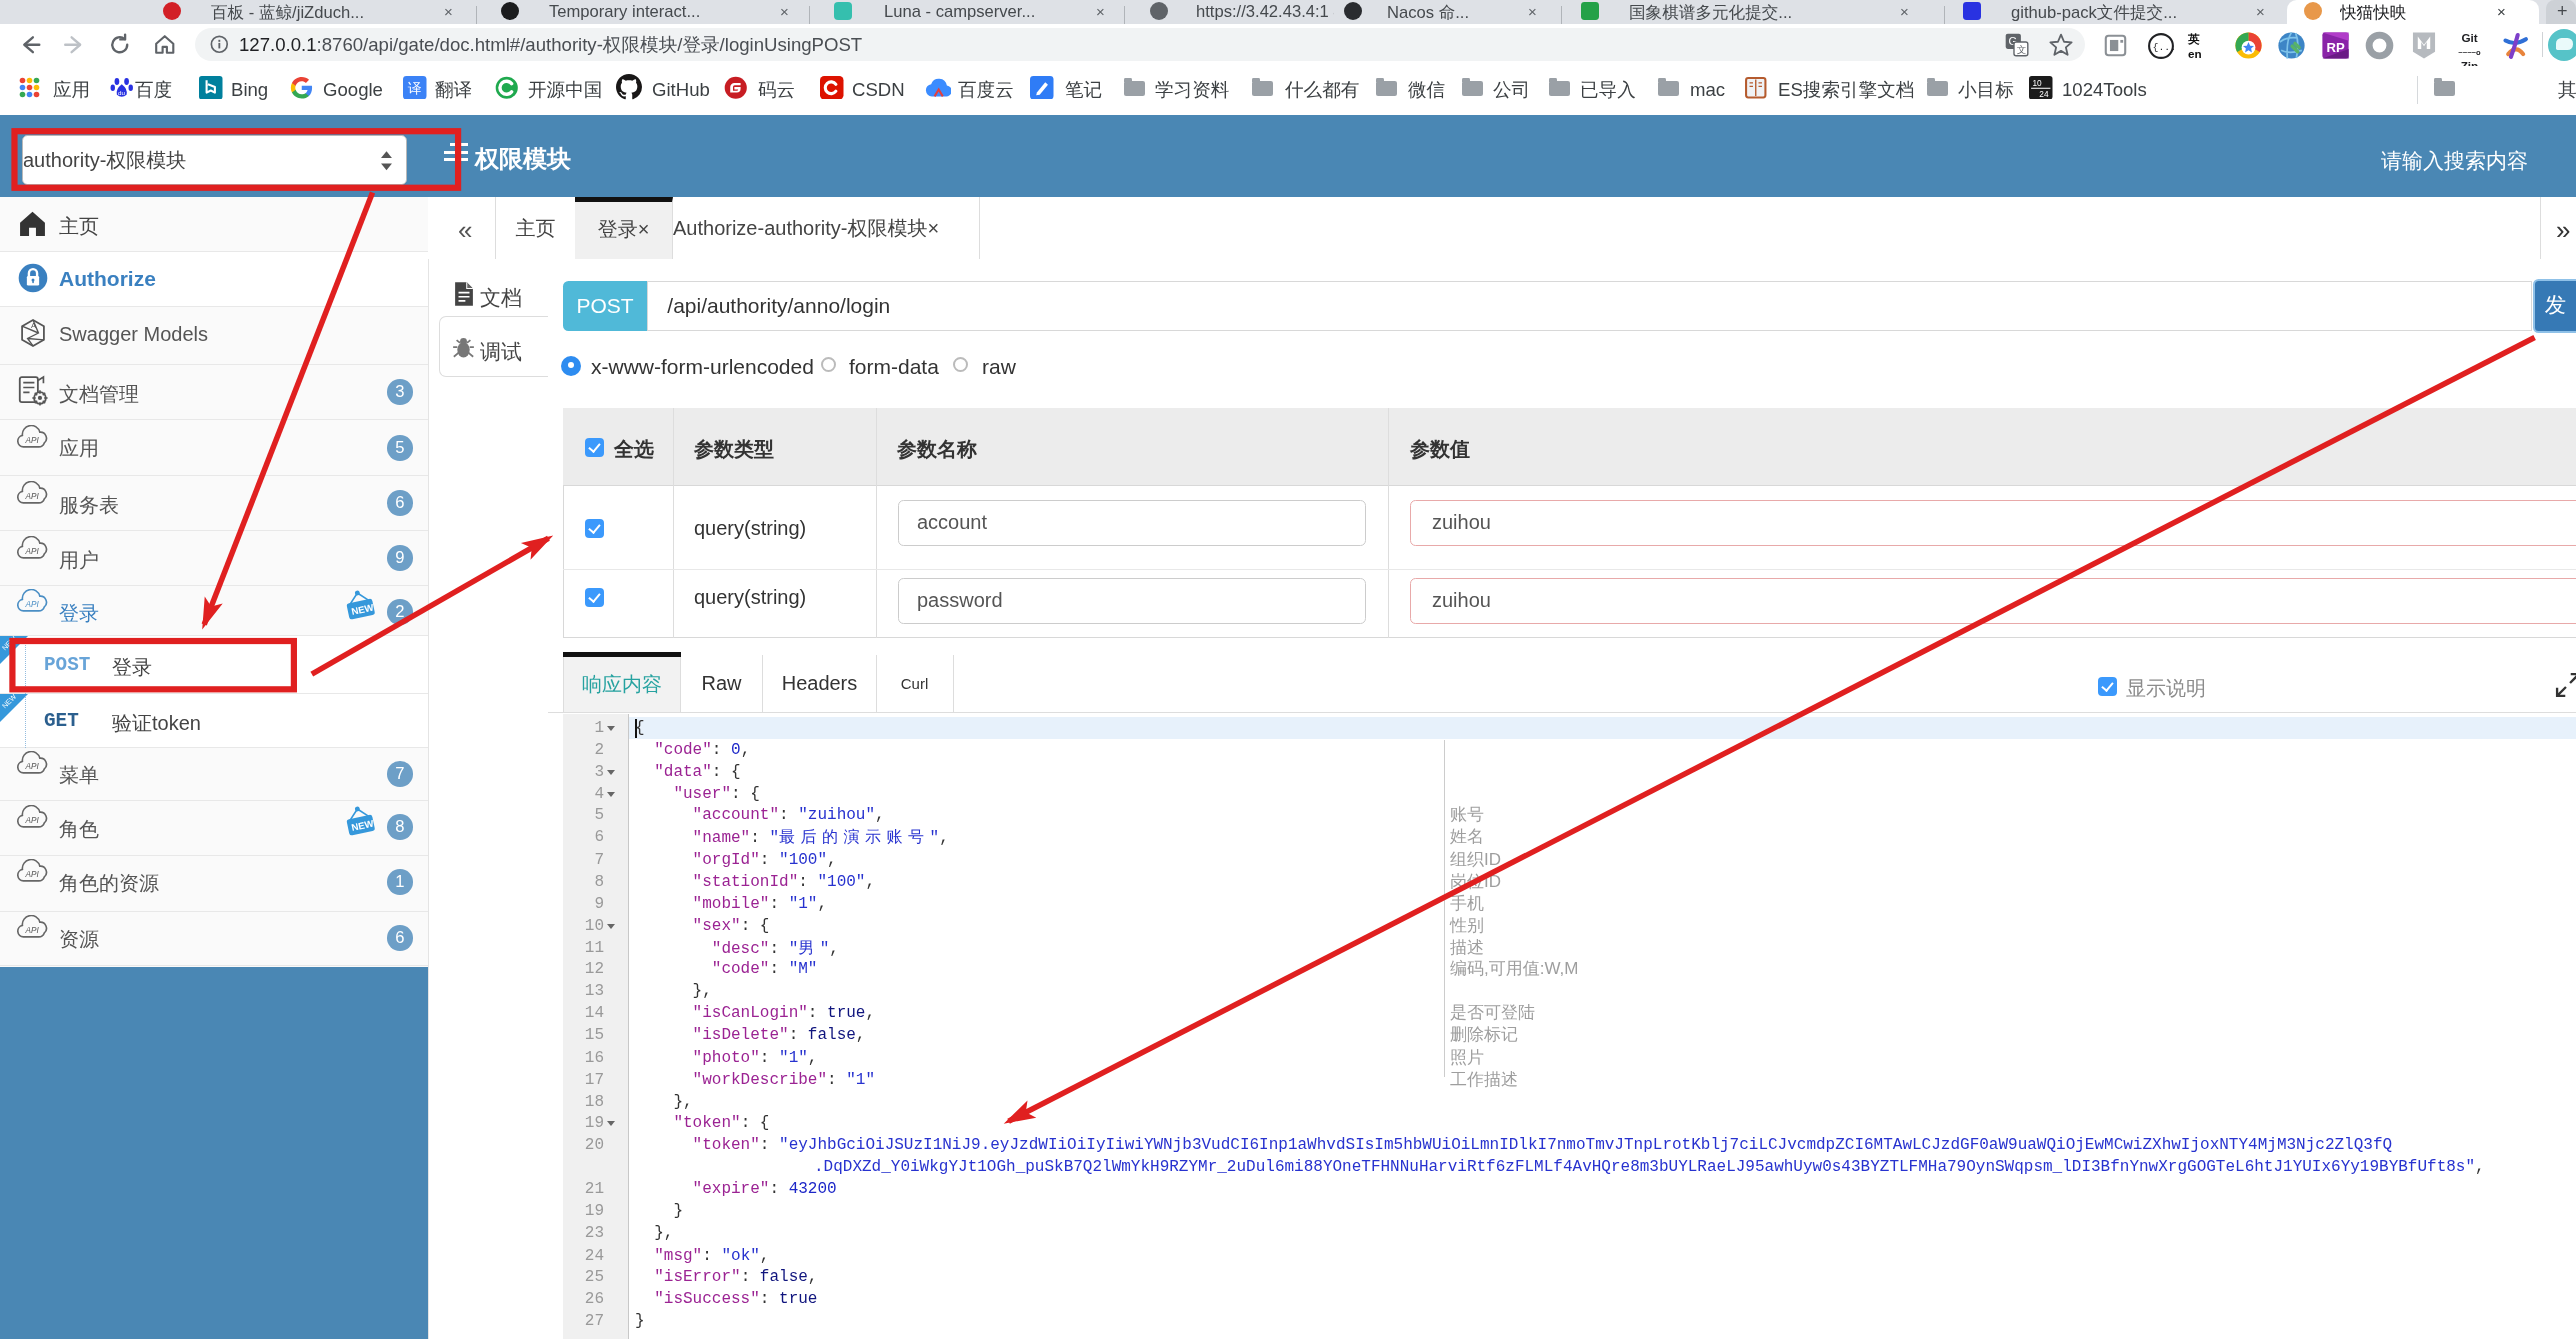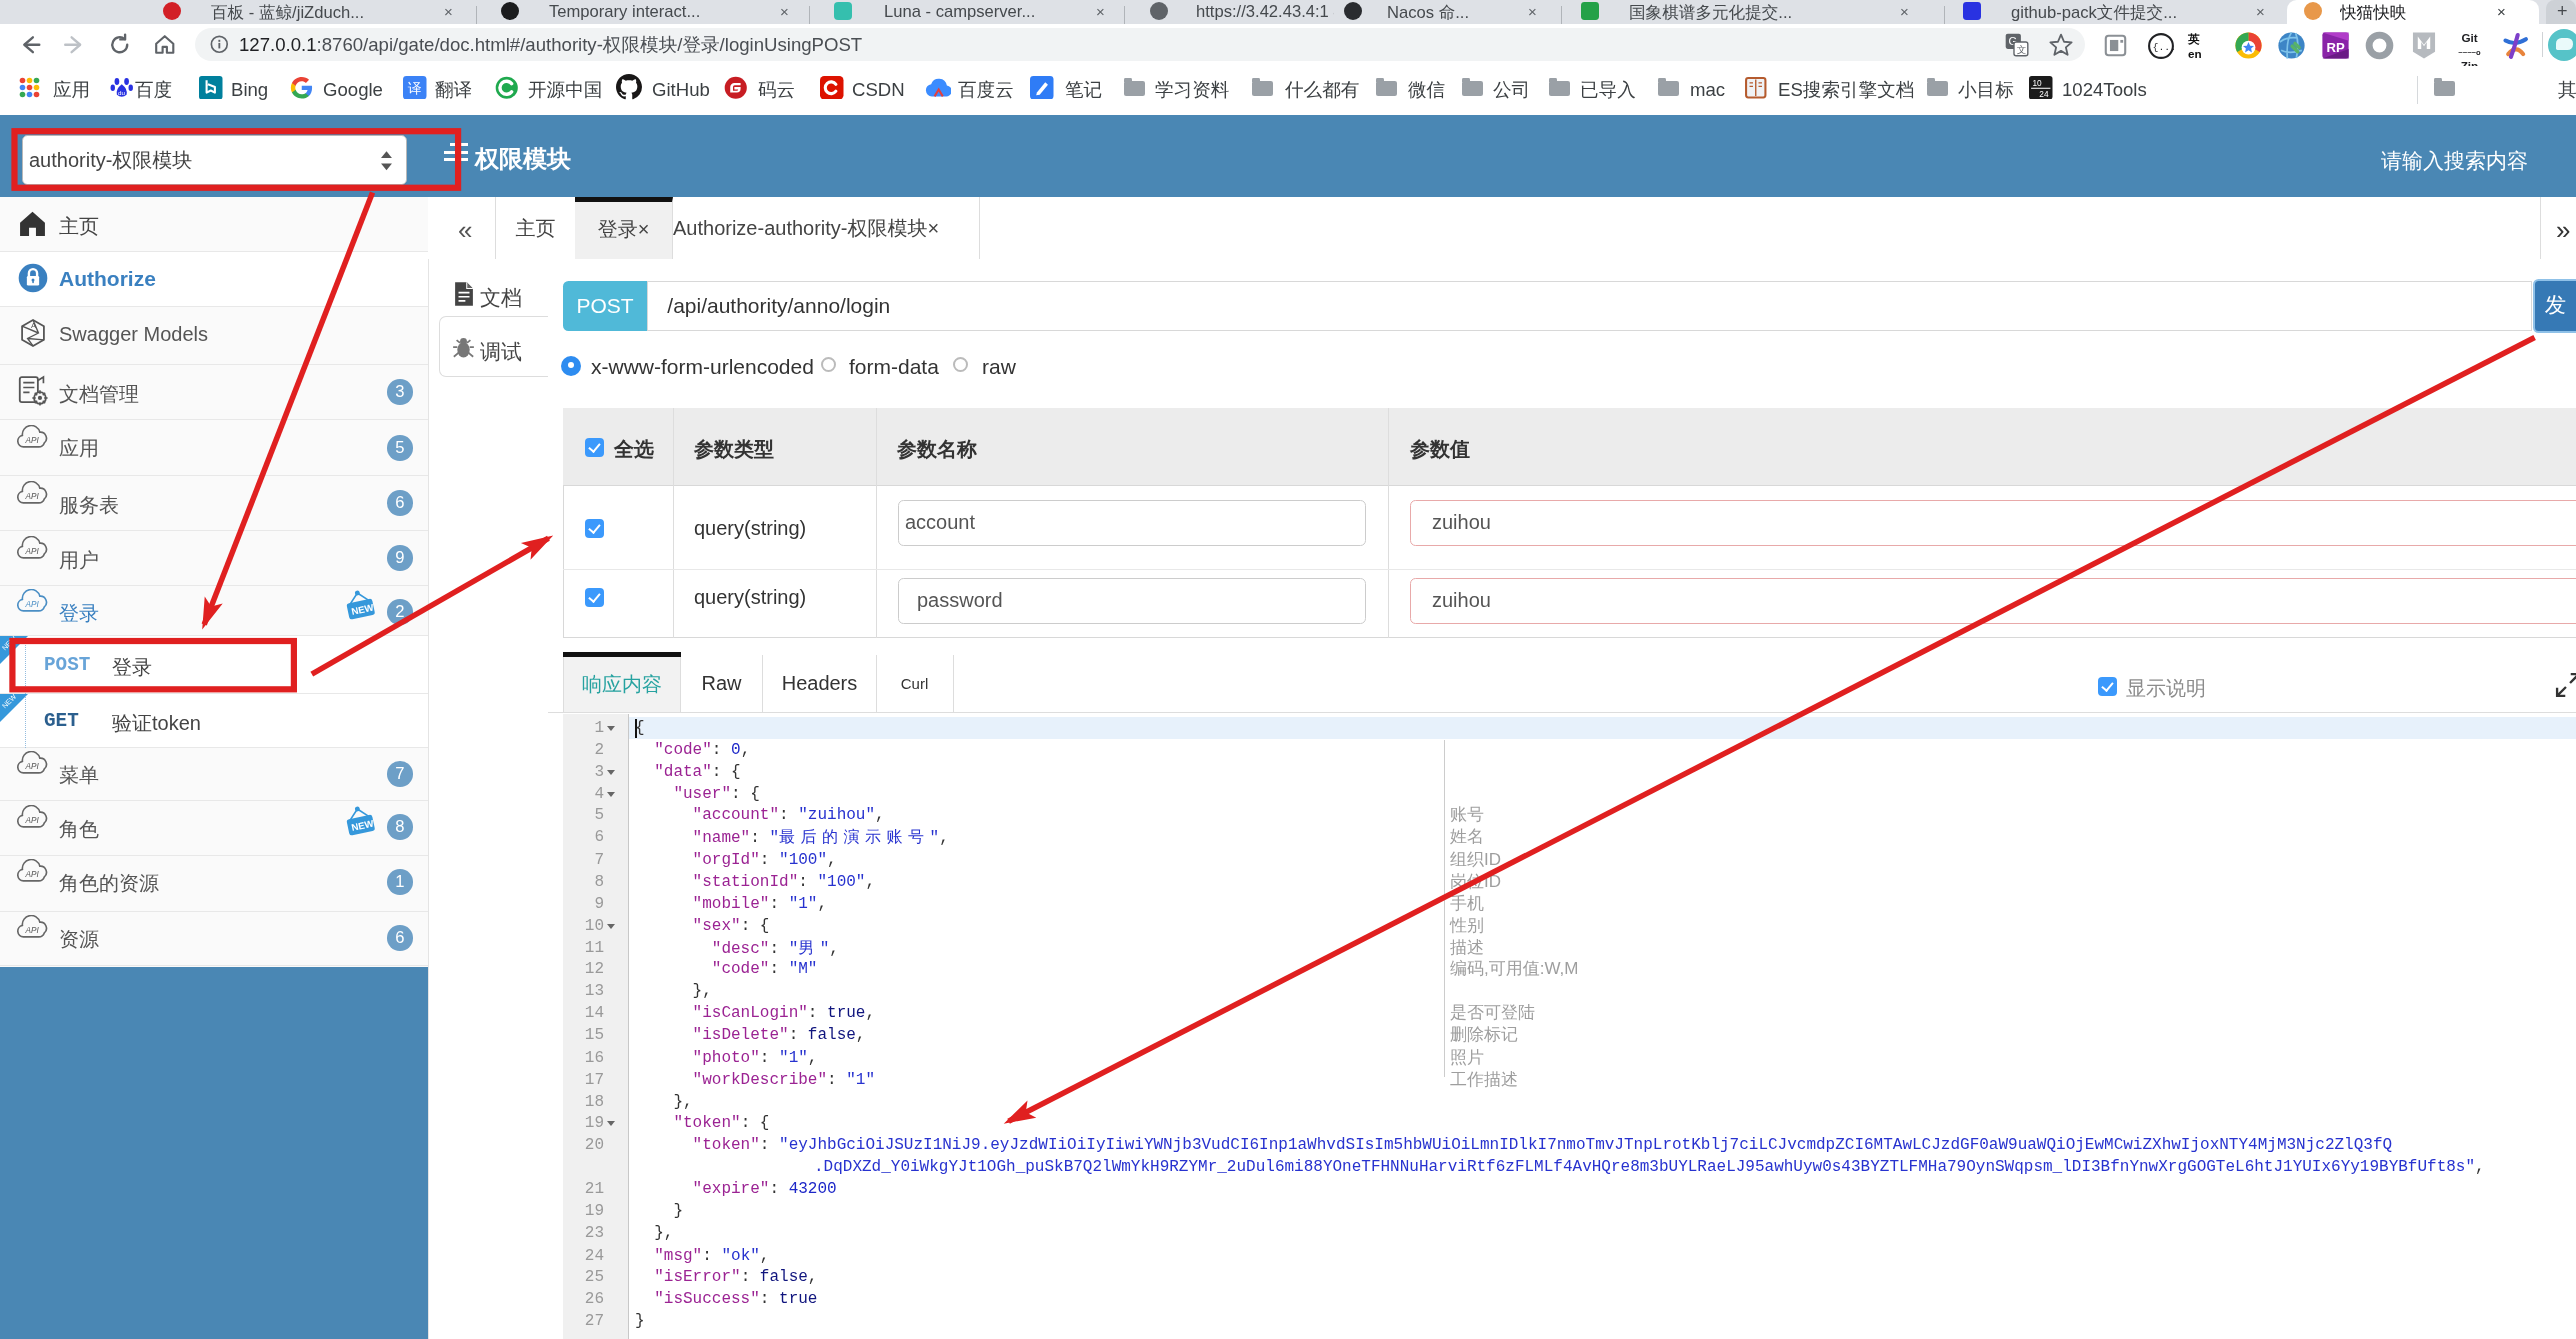--- a/index.html
+++ b/index.html
@@ -13,21 +13,21 @@
 .tabx{position:absolute;top:2.8px;font-size:15px;color:#5f6368;}
 .tabsep{position:absolute;top:5.5px;width:1.4px;height:18px;background:#b0b4b9;}
 .favi{position:absolute;top:2.1px;width:18px;height:18px;border-radius:50%;}
 #toolbar{left:0;top:23.5px;width:2576px;height:43px;background:#fff;}
 #bookbar{left:0;top:66px;width:2576px;height:48px;background:#fff;}
 .bk{position:absolute;top:0;height:48px;font-size:18.6px;color:#3c4043;line-height:48px;white-space:nowrap;}
 .bkfolder{position:absolute;top:15px;width:21px;height:15px;background:#9aa0a6;border-radius:2.1px;}
 .bkfolder:before{content:"";position:absolute;left:0;top:-3.4px;width:8.3px;height:4.1px;background:#9aa0a6;border-radius:1.4px 1.4px 0 0;}
 
 #apphead{left:0;top:115px;width:2576px;height:82px;background:#4a87b4;}
-#groupsel{left:22px;top:20px;width:385px;height:50px;background:#fff;border:0.7px solid #b8b8b8;border-radius:5.5px;font-size:20px;color:#444;line-height:48px;padding-left:6px;box-sizing:border-box;}
+#groupsel{left:22px;top:20px;width:385px;height:50px;background:#fff;border:0.7px solid #b8b8b8;border-radius:5.5px;font-size:20px;color:#444;line-height:48px;padding-left:0;box-sizing:border-box;}
 
 #sidebar{left:0;top:197px;width:428px;height:771px;background:#fafafa;}
 #sidebluefoot{left:0;top:967px;width:428px;height:373px;background:#4a87b4;}
 .srow{position:absolute;left:0;width:428px;box-sizing:border-box;border-bottom:0.7px solid #e8e8e8;}
 .stext{position:absolute;left:59px;font-size:20px;color:#555;}
 .badge{position:absolute;width:25.5px;height:25.5px;border-radius:50%;background:#6d9fc7;color:#fff;font-size:16.6px;text-align:center;line-height:25.5px;}
 
 #maintabs{left:428px;top:197px;width:2148px;height:63px;background:#fff;border-bottom:0.7px solid #ddd;box-sizing:border-box;}
 
 #doccol{left:428px;top:259px;width:121px;height:1080px;background:#fff;border-right:0.7px solid #ddd;border-left:0.7px solid #e4e4e4;box-sizing:border-box;}
@@ -446,21 +446,21 @@
   <div class="cell" style="left:328px;top:149px;width:0.7px;height:230px;background:#ddd"></div>
   <div class="cell" style="left:840px;top:149px;width:0.7px;height:230px;background:#ddd"></div>
   <div class="cell" style="left:15px;top:310px;width:2021px;height:0.7px;background:#e8e8e8"></div>
   <div class="ck" style="left:37px;top:179px"></div>
   <div class="cell" style="left:66px;top:177px;font-size:20px;font-weight:bold;color:#333">全选</div>
   <div class="cell" style="left:146px;top:177px;font-size:20px;font-weight:bold;color:#333">参数类型</div>
   <div class="cell" style="left:349px;top:177px;font-size:20px;font-weight:bold;color:#333">参数名称</div>
   <div class="cell" style="left:862px;top:177px;font-size:20px;font-weight:bold;color:#333">参数值</div>
   <div class="ck" style="left:37px;top:260px"></div>
   <div class="cell" style="left:146px;top:258px;font-size:20px;color:#333">query(string)</div>
-  <div class="cell" style="left:350px;top:241px;width:468px;height:46px;border:1.4px solid #ccc;border-radius:5.5px;font-size:20px;color:#555;line-height:43px;padding-left:6px">account</div>
+  <div class="cell" style="left:350px;top:241px;width:468px;height:46px;border:1.4px solid #ccc;border-radius:5.5px;font-size:20px;color:#555;line-height:43px;padding-left:18px">account</div>
   <div class="cell" style="left:862px;top:241px;width:1176px;height:46px;border:1.4px solid #e8a9a9;border-radius:5.5px;font-size:20px;color:#555;line-height:43px;padding-left:21px">zuihou</div>
   <div class="ck" style="left:37px;top:329px"></div>
   <div class="cell" style="left:146px;top:327px;font-size:20px;color:#333">query(string)</div>
   <div class="cell" style="left:350px;top:319px;width:468px;height:46px;border:1.4px solid #ccc;border-radius:5.5px;font-size:20px;color:#555;line-height:43px;padding-left:18px">password</div>
   <div class="cell" style="left:862px;top:319px;width:1176px;height:46px;border:1.4px solid #e8a9a9;border-radius:5.5px;font-size:20px;color:#555;line-height:43px;padding-left:21px">zuihou</div>
 
   <div class="cell" style="left:15px;top:393px;width:118px;height:4.8px;background:#111"></div>
   <div class="cell" style="left:15px;top:398px;width:118px;height:55px;background:#f2f2f2;border-left:0.7px solid #ddd;border-right:0.7px solid #ddd;font-size:20px;color:#26a2a0;text-align:center;line-height:55px">响应内容</div>
   <div class="cell" style="left:133px;top:396px;width:81px;height:57px;font-size:20px;color:#333;text-align:center;line-height:57px">Raw</div>
   <div class="cell" style="left:214px;top:396px;width:115px;height:57px;border-left:0.7px solid #ddd;border-right:0.7px solid #ddd;font-size:20px;color:#333;text-align:center;line-height:57px">Headers</div>

